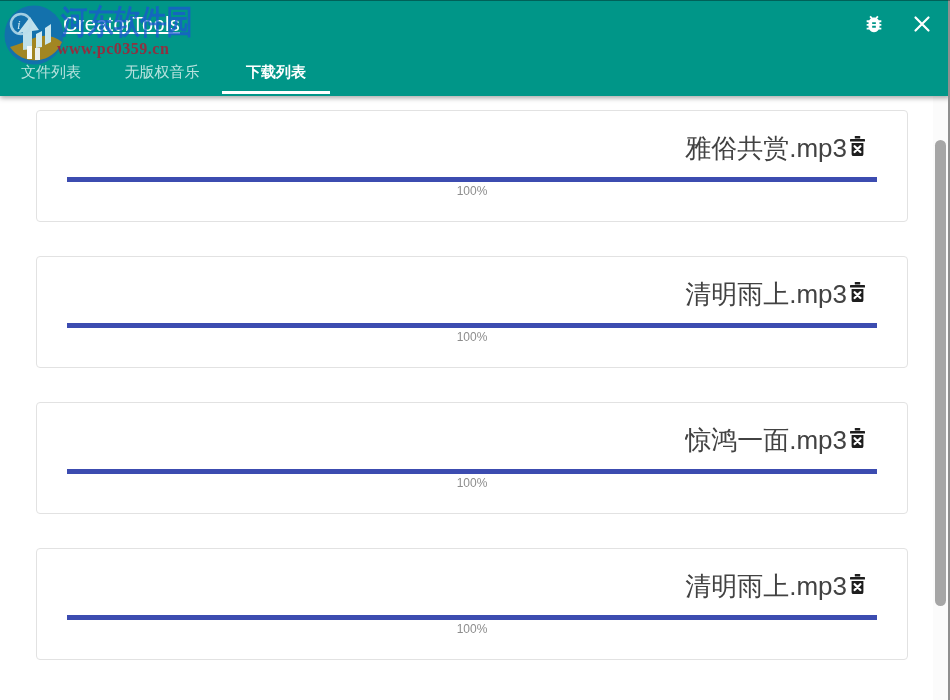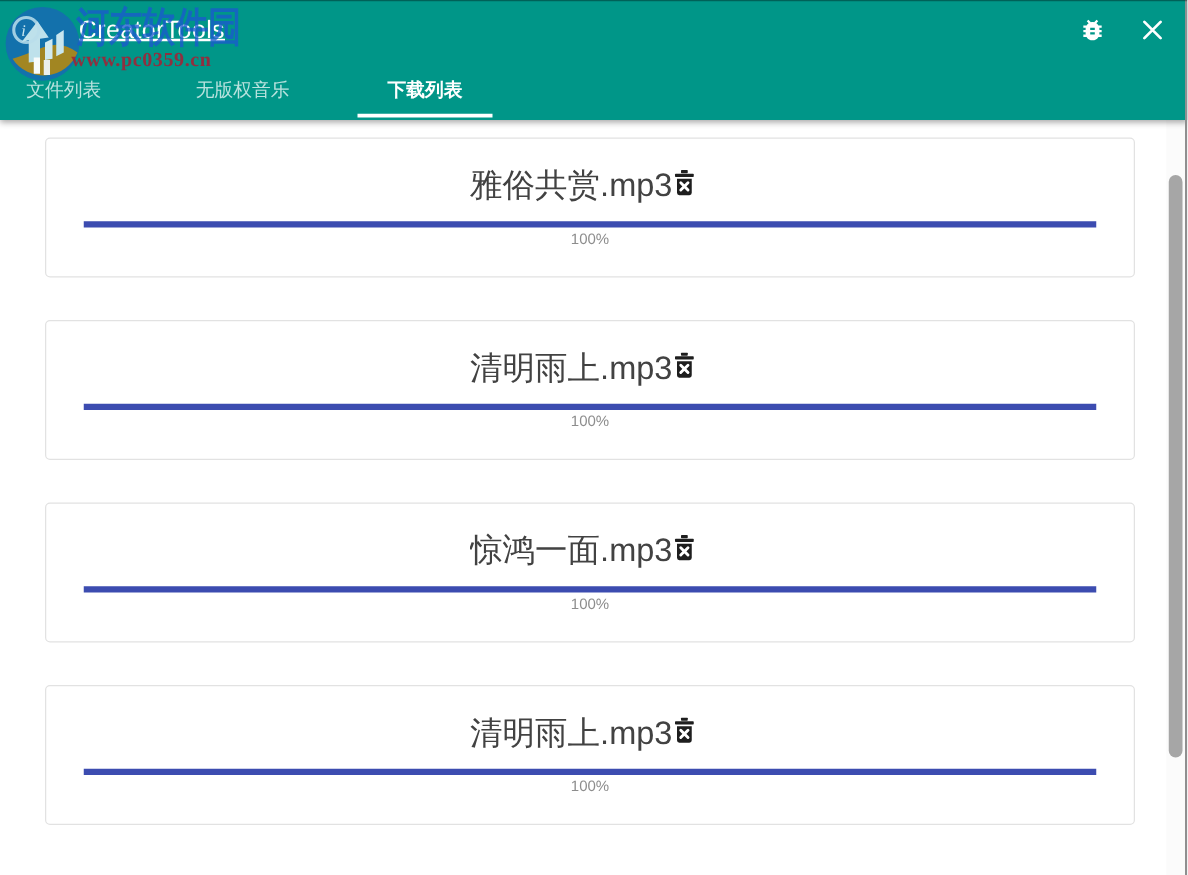--- a/index.html
+++ b/index.html
@@ -29,21 +29,21 @@
     display:flex; align-items:center; gap:20px;
   }
   .icon-btn {
     background:transparent; border:none; padding:2px; margin:0;
     width:28px; height:28px; display:flex; align-items:center; justify-content:center;
     cursor:pointer;
   }
   .icon-btn svg { display:block; }
 
   
-  .tabbar { position:absolute; top:48px; left:0; height:48px; display:flex;gap:32px; }
+  .tabbar { position:absolute; top:48px; left:0; height:48px; display:flex; }
   .tab {
     height:48px; display:flex; align-items:center; justify-content:center;
     color:rgba(255,255,255,0.72); font-size:15px; cursor:pointer; position:relative;
     white-space:nowrap;
   }
   .tab.w1 { width:102px; } .tab.w2 { width:120px; } .tab.w3 { width:120px; }
   .tab.w4 { width:120px; } .tab.w5 { width:108px;font-weight:bold; }
   .tab.active { color:#ffffff; }
   .tab-indicator {
     position:absolute; left:0; right:0; bottom:2px; height:3px; background:#ffffff;
@@ -67,21 +67,21 @@
   }
 
   
   .content { position:absolute; top:96px; left:0; right:0; bottom:0; background:#ffffff; }
   .cards { margin:14px 42px 0 36px; }
   .card {
     box-sizing:border-box; height:112px; margin-bottom:34px;
     background:#ffffff; border:1px solid #e2e2e2; border-radius:4px;
     padding:20px 30px 0 30px;
   }
-  .card-row { display:flex; justify-content:center; align-items:flex-start; height:34px; }
+  .card-row { display:flex; justify-content:flex-end; align-items:flex-start; height:34px; }
   .filename {
     font-size:26px; color:#424242; line-height:34px; white-space:nowrap;
     overflow:hidden;
   }
   .del-btn {
     background:transparent; border:none; padding:0; margin:6px 10px 0 0;
     width:20px; height:22px; cursor:pointer; flex:0 0 auto;
     display:flex; align-items:center; justify-content:center;
   }
   .progress-track { margin-top:12px; height:5px; background:transparent; }

